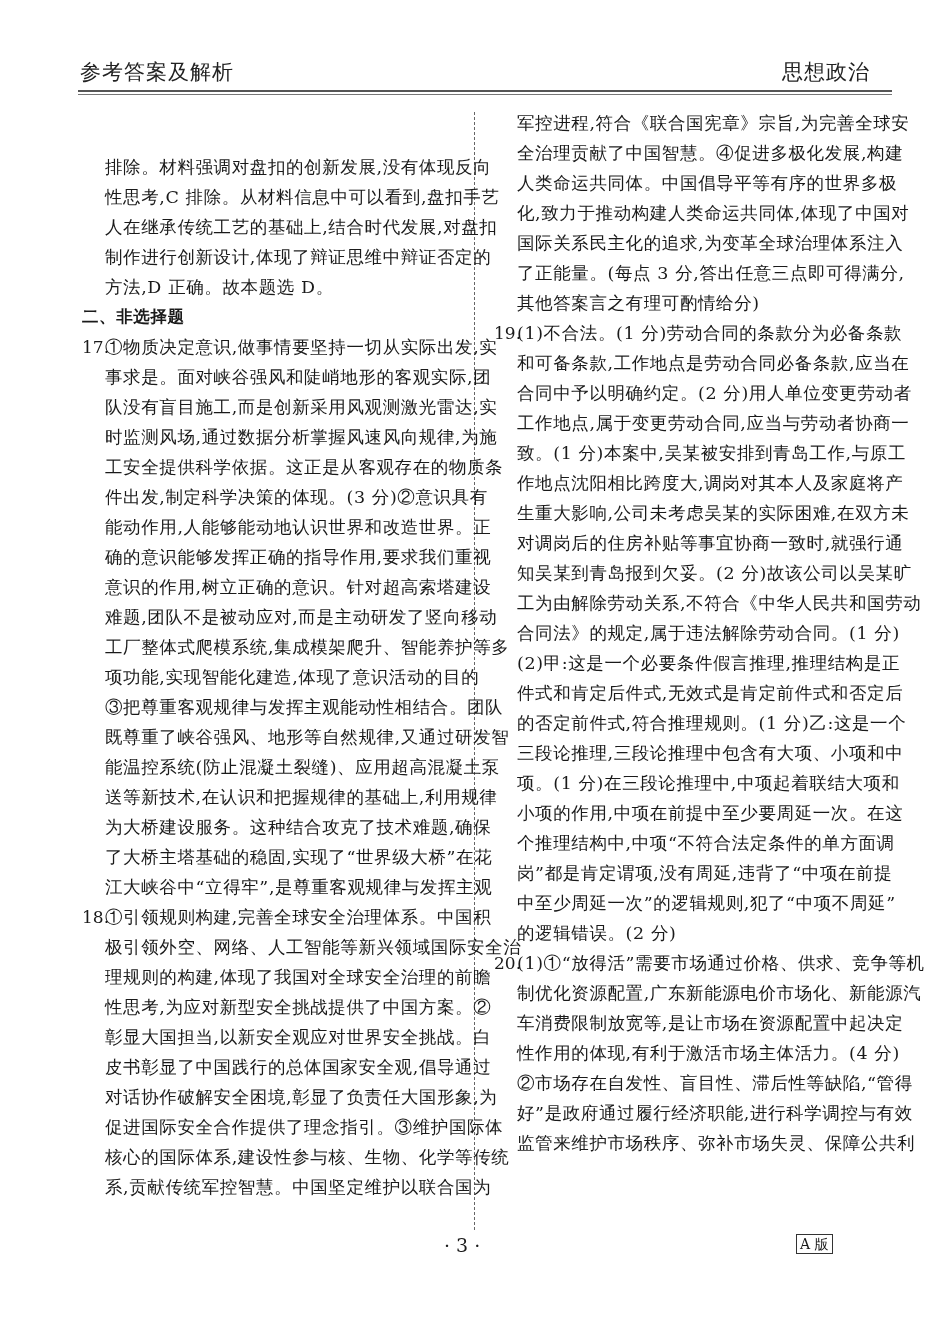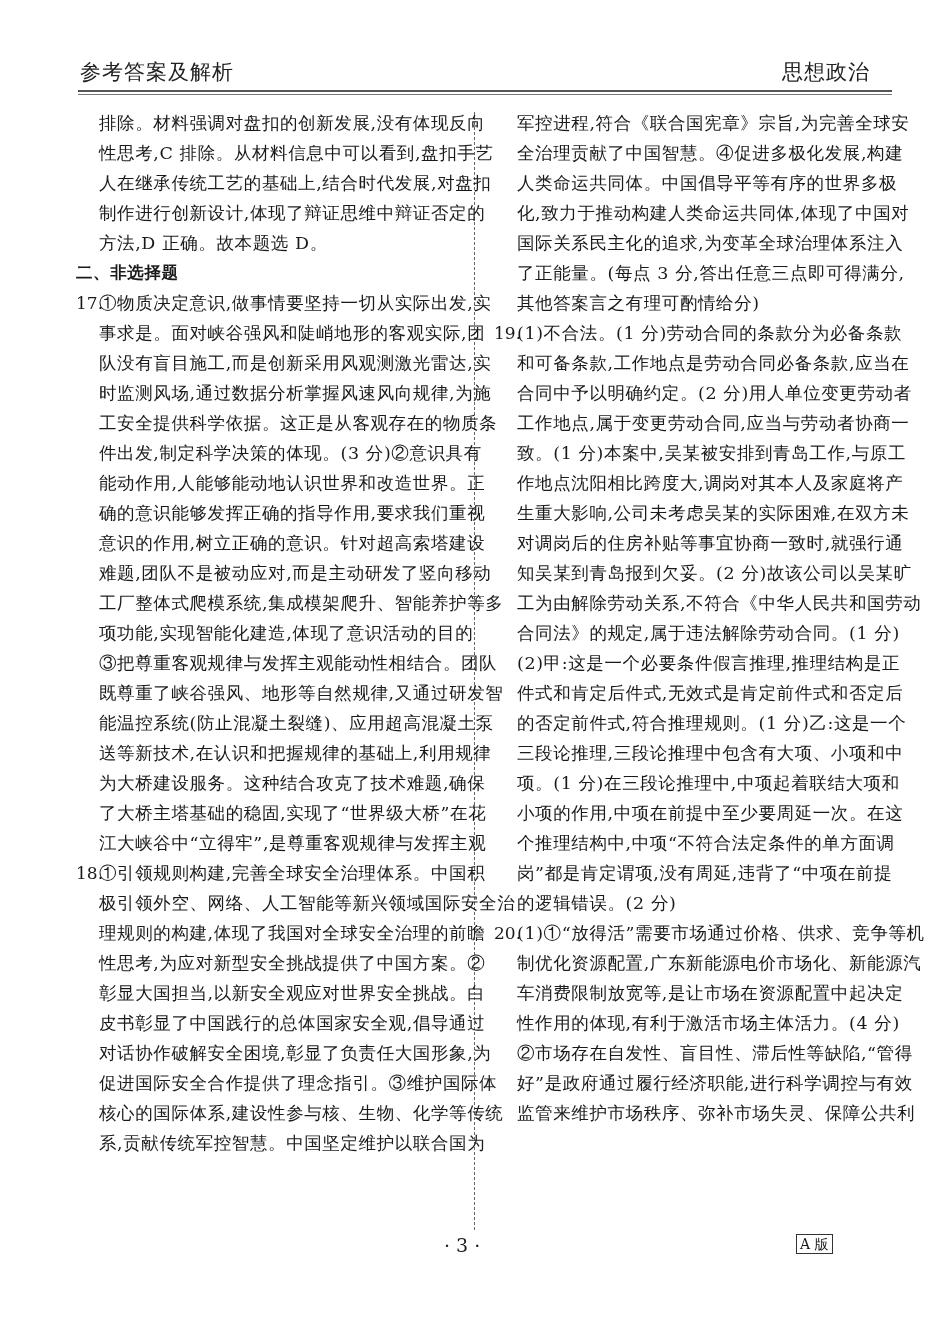--- a/index.html
+++ b/index.html
@@ -53,21 +53,21 @@
       left: 474px;
       top: 112px;
       height: 1118px;
       width: 0;
       border-left: 1px dashed #666;
     }
     .column {
       position: absolute;
       top: 108px;
     }
-    .column.left { left: 76px; width: 384px; }
+    .column.left { left: 82px; width: 384px; margin-top: 44px; }
     .column.right { left: 494px; width: 384px; }
     .line {
       height: 30px;
       line-height: 30px;
       font-size: 17.5px;
       white-space: nowrap;
       letter-spacing: 0.6px;
       position: relative;
     }
     .line.indent { padding-left: 23px; }
@@ -176,20 +176,21 @@
     <div class="line indent"><span>工为由解除劳动关系,不符合《中华人民共和国劳动</span></div>
     <div class="line indent"><span>合同法》的规定,属于违法解除劳动合同。(1 分)</span></div>
     <div class="line indent"><span>(2)甲:这是一个必要条件假言推理,推理结构是正</span></div>
     <div class="line indent"><span>件式和肯定后件式,无效式是肯定前件式和否定后</span></div>
     <div class="line indent"><span>的否定前件式,符合推理规则。(1 分)乙:这是一个</span></div>
     <div class="line indent"><span>三段论推理,三段论推理中包含有大项、小项和中</span></div>
     <div class="line indent"><span>项。(1 分)在三段论推理中,中项起着联结大项和</span></div>
     <div class="line indent"><span>小项的作用,中项在前提中至少要周延一次。在这</span></div>
     <div class="line indent"><span>个推理结构中,中项“不符合法定条件的单方面调</span></div>
     <div class="line indent"><span>岗”都是肯定谓项,没有周延,违背了“中项在前提</span></div>
+    <div class="line indent"><span>中至少周延一次”的逻辑规则,犯了“中项不周延”</span></div>
     <div class="line indent"><span>的逻辑错误。(2 分)</span></div>
     <div class="line"><span class="qnum">20.</span><span>(1)①“放得活”需要市场通过价格、供求、竞争等机</span></div>
     <div class="line indent"><span>制优化资源配置,广东新能源电价市场化、新能源汽</span></div>
     <div class="line indent"><span>车消费限制放宽等,是让市场在资源配置中起决定</span></div>
     <div class="line indent"><span>性作用的体现,有利于激活市场主体活力。(4 分)</span></div>
     <div class="line indent"><span>②市场存在自发性、盲目性、滞后性等缺陷,“管得</span></div>
     <div class="line indent"><span>好”是政府通过履行经济职能,进行科学调控与有效</span></div>
     <div class="line indent"><span>监管来维护市场秩序、弥补市场失灵、保障公共利</span></div>
   </div>
 

